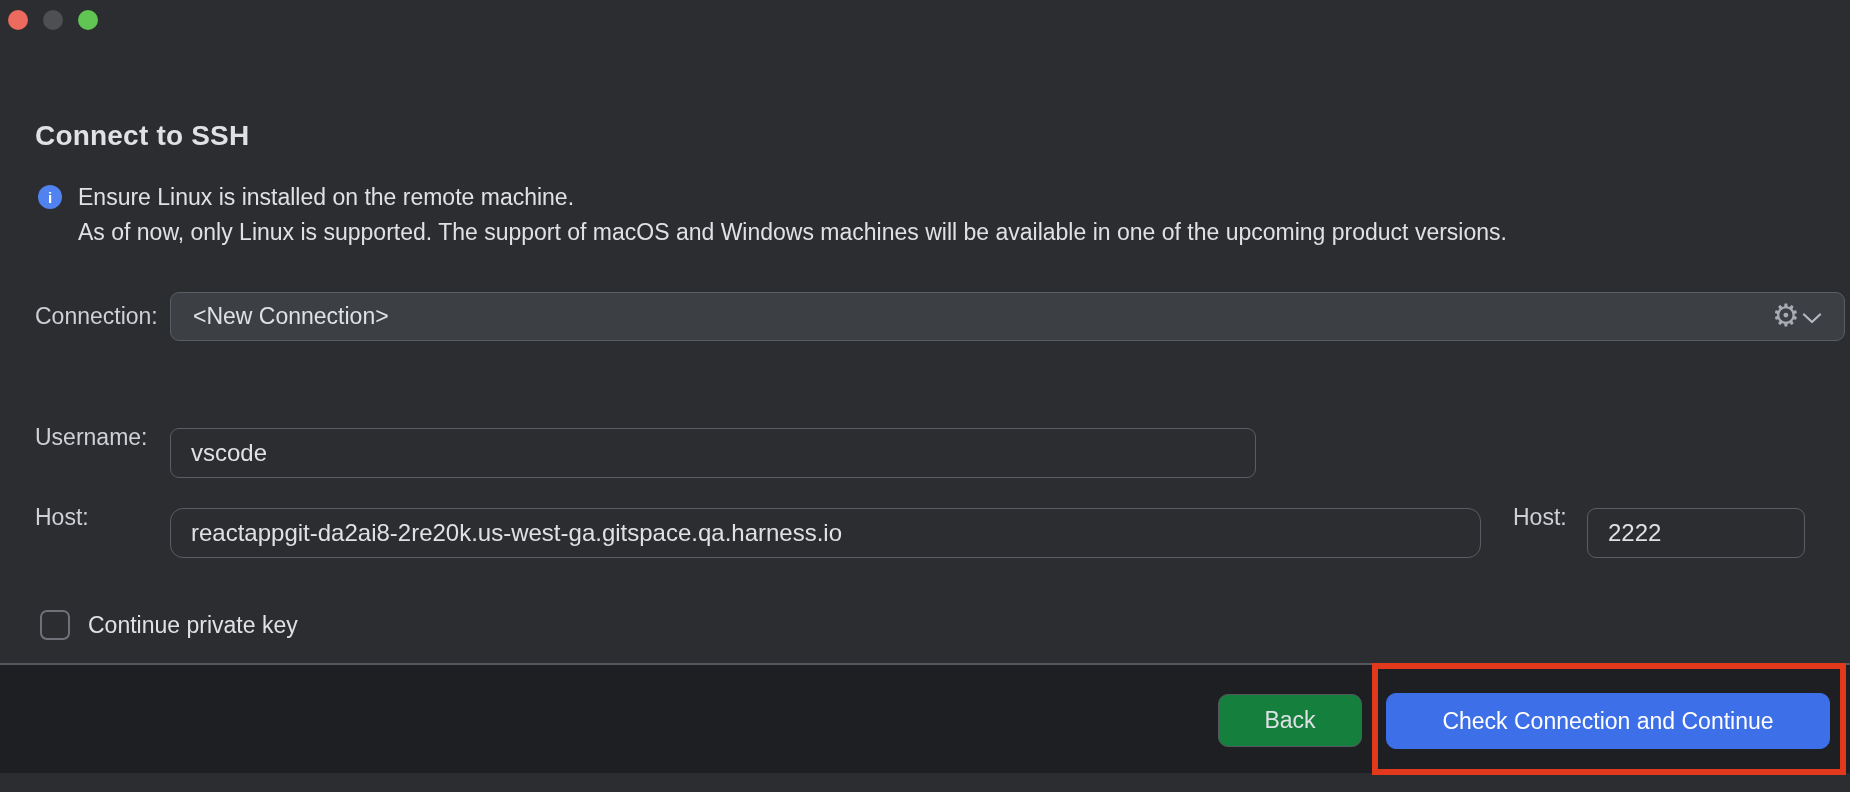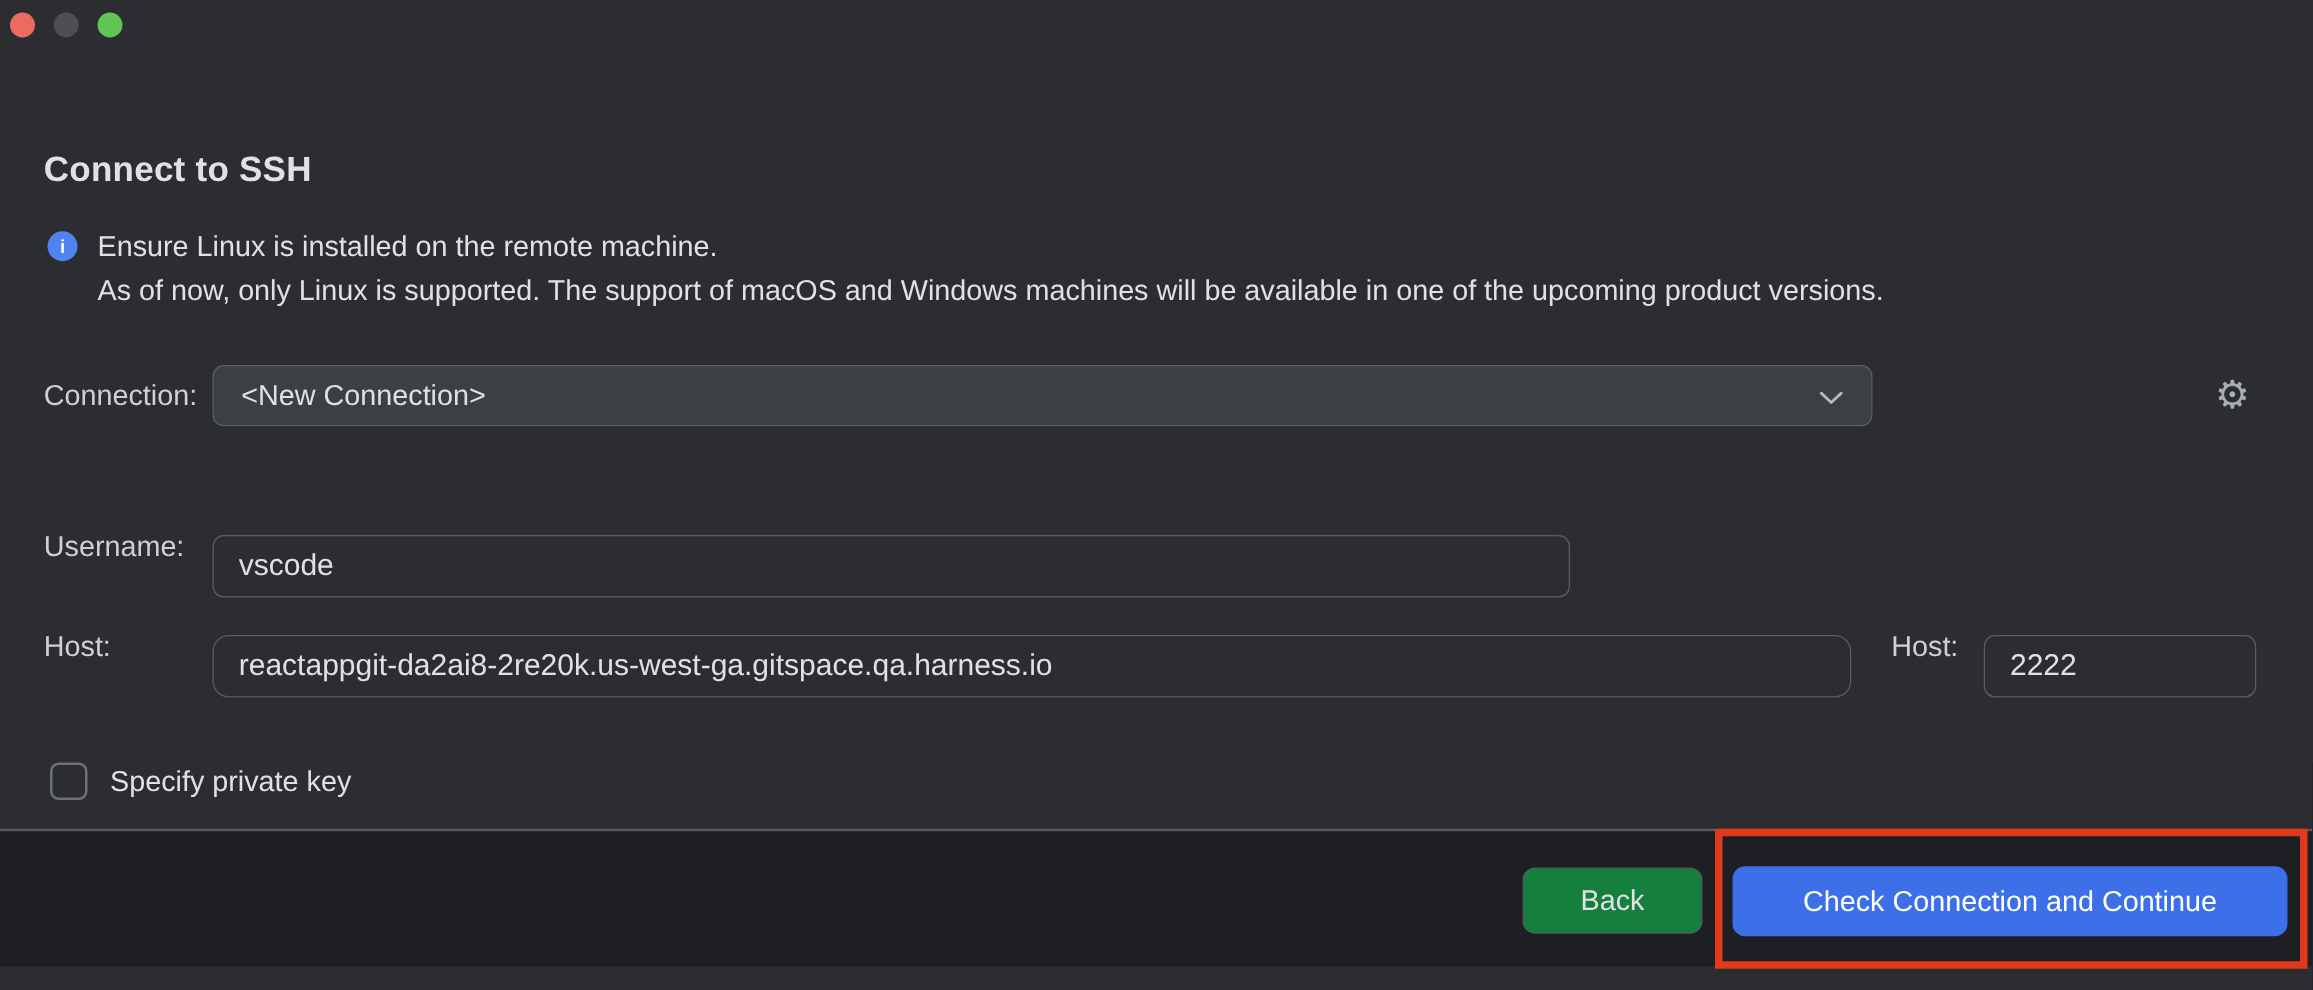--- a/index.html
+++ b/index.html
@@ -30,21 +30,21 @@
     background:var(--info-blue); color:#fff; font-size:15px; font-weight:bold;
     display:flex; align-items:center; justify-content:center; font-style:normal;
   }
   .notice-text{font-size:23px; line-height:35px; color:var(--text);}
   
   .row{position:absolute; left:0; width:1850px;}
   .field-label{position:absolute; left:35px; font-size:23px; color:var(--label);}
   .row-connection{top:292px; height:49px;}
   .row-connection .field-label{line-height:49px;}
   .combo{
-    position:absolute; left:170px; top:0; width:1328px; height:49px;
+    position:absolute; left:170px; top:0; width:1675px; height:49px;
     background:var(--combo-bg); border:1px solid var(--border); border-radius:9px;
     display:flex; align-items:center; padding:0 50px 0 22px; cursor:default;text-align:center;
   }
   .combo-value{font-size:23px; color:var(--text); white-space:nowrap; overflow:hidden;}
   .chevron{position:absolute; right:22px; top:20px;}
   .gear-btn{
     position:absolute; left:1766px; top:4px; width:40px; height:40px;
     background:transparent; border:none; color:var(--icon); font-size:31px; line-height:40px;
     text-align:center; padding:0; cursor:default;
   }
@@ -131,21 +131,21 @@
 
   <div class="row row-host">
     <span class="field-label">Host:</span>
     <input class="text-field field-host" type="text" value="reactappgit-da2ai8-2re20k.us-west-ga.gitspace.qa.harness.io" style="">
     <span class="field-label port-label">Host:</span>
     <input class="text-field field-port" type="text" value="2222" style="">
   </div>
 
   <div class="row row-checkbox">
     <span class="checkbox"></span>
-    <span class="checkbox-label">Specify private key</span>
+    <span class="checkbox-label">Continue private key</span>
   </div>
 
   <div class="footer">
     <button class="btn btn-back">Back</button>
     <button class="btn btn-primary">Check Connection and Continue</button>
   </div>
   <div class="bottom-strip"></div>
 
   <div class="annotation"></div>
 

